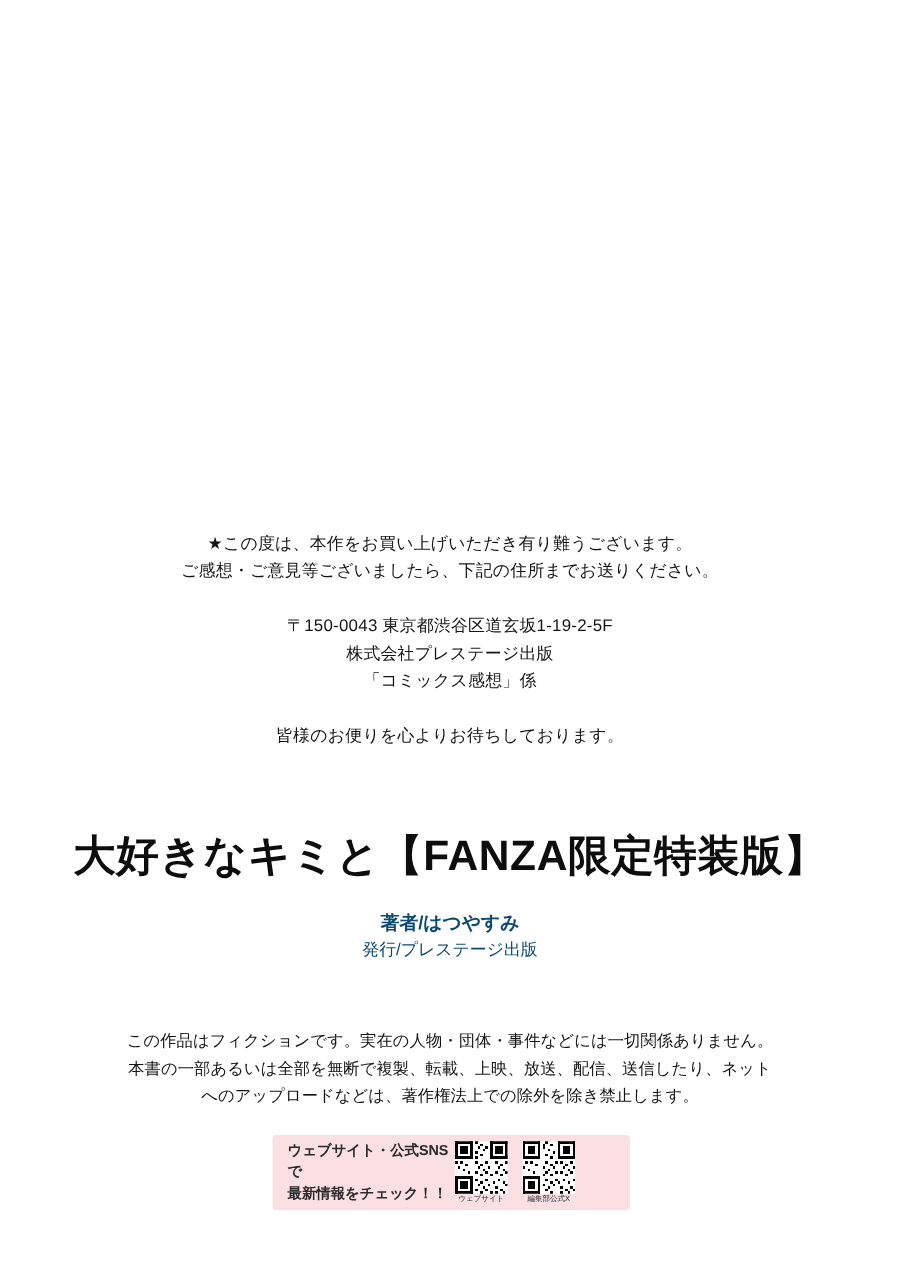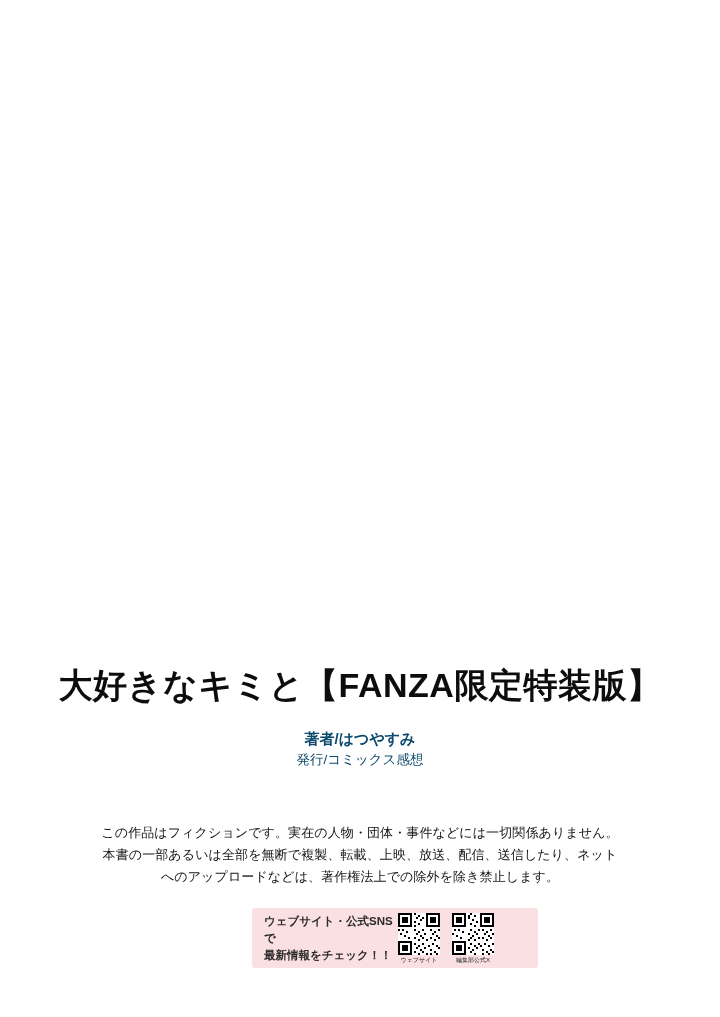--- a/index.html
+++ b/index.html
@@ -99,21 +99,20 @@
     top: 908px;
     left: 218px;
     width: 286px;
     height: 60px;
     background: #fadfe3;
     border-radius: 3px;
     display: flex;
     align-items: center;
     padding: 4px 12px;
     box-sizing: border-box;
-    margin-left: 34px;
   }
   .promo-text {
     font-size: 11.5px;
     line-height: 17px;
     color: #2b2b2b;
     font-weight: bold;
     white-space: pre-line;
     flex: 0 0 auto;
     width: 132px;
     text-align: left;
@@ -138,26 +137,38 @@
     line-height: 8px;
     margin-top: 1px;
     color: #2b2b2b;
   }
 </style>
 </head>
 <body>
 
 <div class="page">
 
+  <div class="colophon-top">
+    <div class="thanks-line">★この度は、本作をお買い上げいただき有り難うございます。</div>
+    <div class="thanks-line">ご感想・ご意見等ございましたら、下記の住所までお送りください。</div>
+
+    <div class="address-block">
+      <div>〒150-0043 東京都渋谷区道玄坂1-19-2-5F</div>
+      <div>株式会社プレステージ出版</div>
+      <div>「コミックス感想」係</div>
+    </div>
+
+    <div class="closing-line">皆様のお便りを心よりお待ちしております。</div>
+  </div>
 
   <div class="title-block">
     <div class="book-title">大好きなキミと【FANZA限定特装版】</div>
     <div class="credits">
       <div class="author">著者/はつやすみ</div>
-      <div class="publisher">発行/コミックス感想</div>
+      <div class="publisher">発行/プレステージ出版</div>
     </div>
   </div>
 
   <div class="legal">
     <div>この作品はフィクションです。実在の人物・団体・事件などには一切関係ありません。</div>
     <div>本書の一部あるいは全部を無断で複製、転載、上映、放送、配信、送信したり、ネット</div>
     <div>へのアップロードなどは、著作権法上での除外を除き禁止します。</div>
   </div>
 
   <div class="promo">

